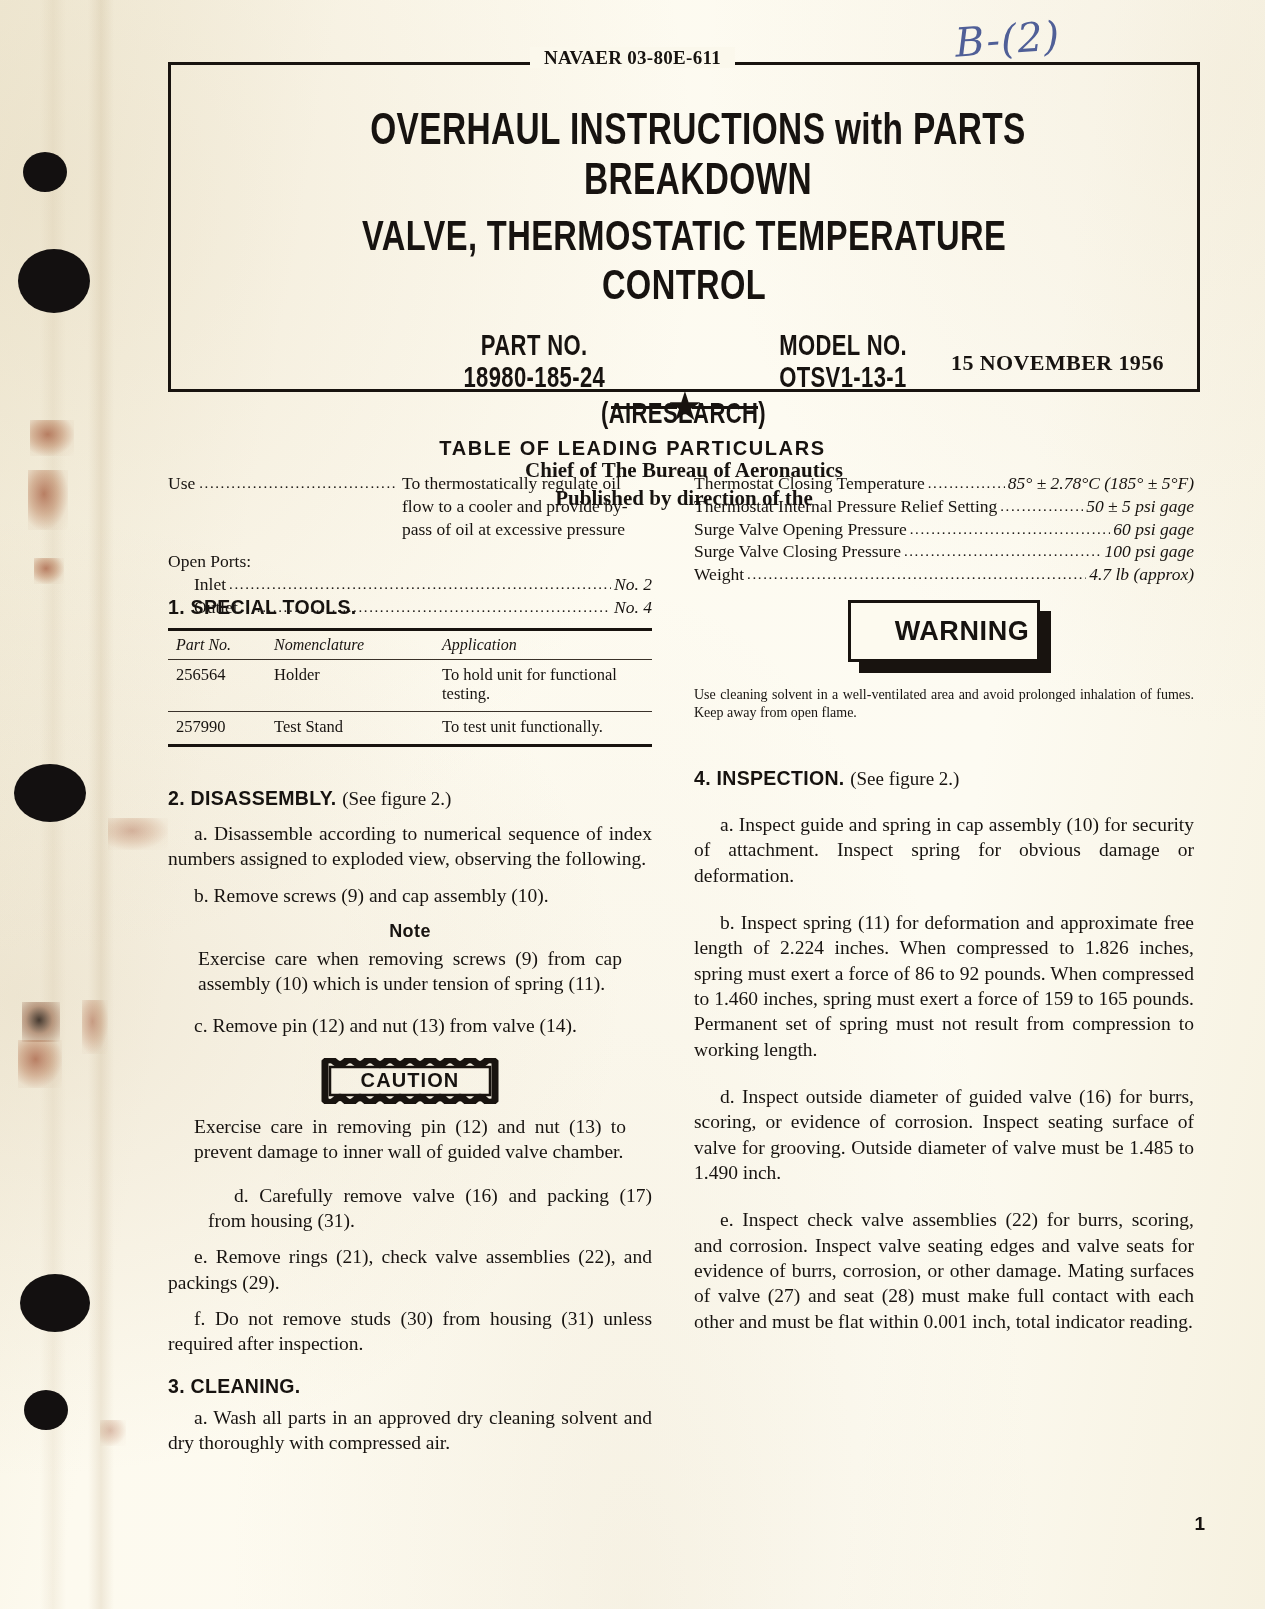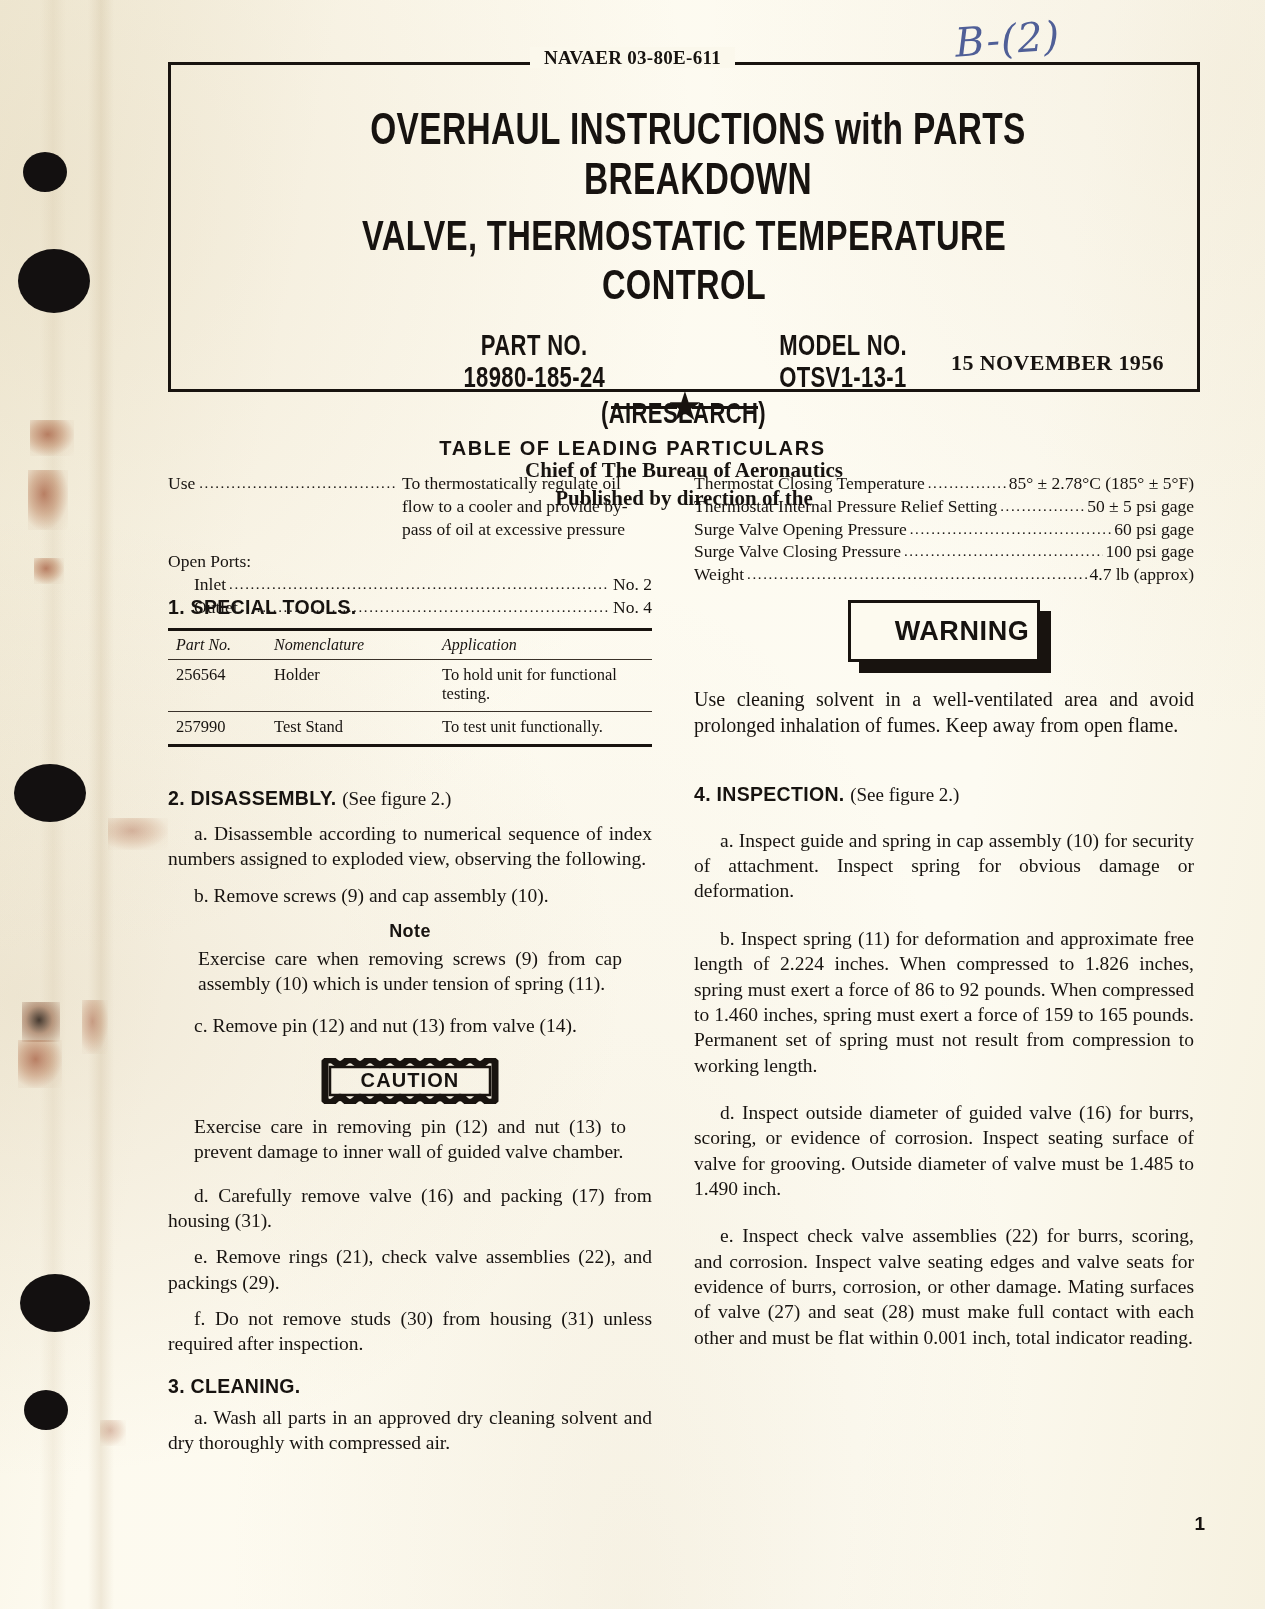--- a/index.html
+++ b/index.html
@@ -213,21 +213,21 @@
   .dotrow .dots {
     flex: 1 1 auto;
     overflow: hidden;
     white-space: nowrap;
     margin: 0 3px;
     letter-spacing: 1.6px;
     font-size: 15px;
     position: relative;
     bottom: 1px;
   }
-  .dotrow .val { flex: none; }
+  .dotrow .val { flex: none; font-style: italic; }
 
   .use-block {
     display: flex;
     align-items: baseline;
   }
   .use-block .use-lbl { flex: none; }
   .use-block .use-dots {
     flex: 1 1 auto;
     overflow: hidden;
     white-space: nowrap;
@@ -384,21 +384,21 @@
     padding-left: 36px;
   }
   .warning .lbl {
     font-family: "Liberation Sans", sans-serif;
     font-weight: bold;
     font-size: 27px;
     letter-spacing: 0.6px;
   }
   .warning-body {
     margin-top: 24px;
-    font-size: 20px;
+    font-size: 14px;
     line-height: 1.32;
     text-align: justify;
   }
 
   p.body.sp { margin-top: 22px; }
 
   .pageno {
     position: absolute;
     right: 60px;
     bottom: 74px;
@@ -581,21 +581,21 @@
                    q-5,5 -10,0 q-5,-5 -10,0 q-5,5 -10,0 q-5,-5 -10,0 q-5,5 -10,0
                    Z" fill="none" stroke="#18130f" stroke-width="7"></path>
           <rect x="9" y="9" width="160" height="28" fill="none" stroke="#18130f" stroke-width="2.5"></rect>
         </svg>
         <div class="lbl">CAUTION</div>
       </div>
     </div>
 
     <div class="caution-body">Exercise care in removing pin (12) and nut (13) to prevent damage to inner wall of guided valve chamber.</div>
 
-    <p class="body" style="margin-top:18px;">d. Carefully remove valve (16) and packing (17) from housing (31).</p>
+    <p class="body" style="margin-top:18px;margin-left:40px;">d. Carefully remove valve (16) and packing (17) from housing (31).</p>
     <p class="body">e. Remove rings (21), check valve assemblies (22), and packings (29).</p>
     <p class="body">f. Do not remove studs (30) from housing (31) unless required after inspection.</p>
 
     <div class="sec-head" style="margin-top:18px;">3. CLEANING.</div>
     <p class="body" style="margin-top:7px;">a. Wash all parts in an approved dry cleaning solvent and dry thoroughly with compressed air.</p>
   </div>
 
   <div class="col-right">
 
     <div class="warning-wrap">

